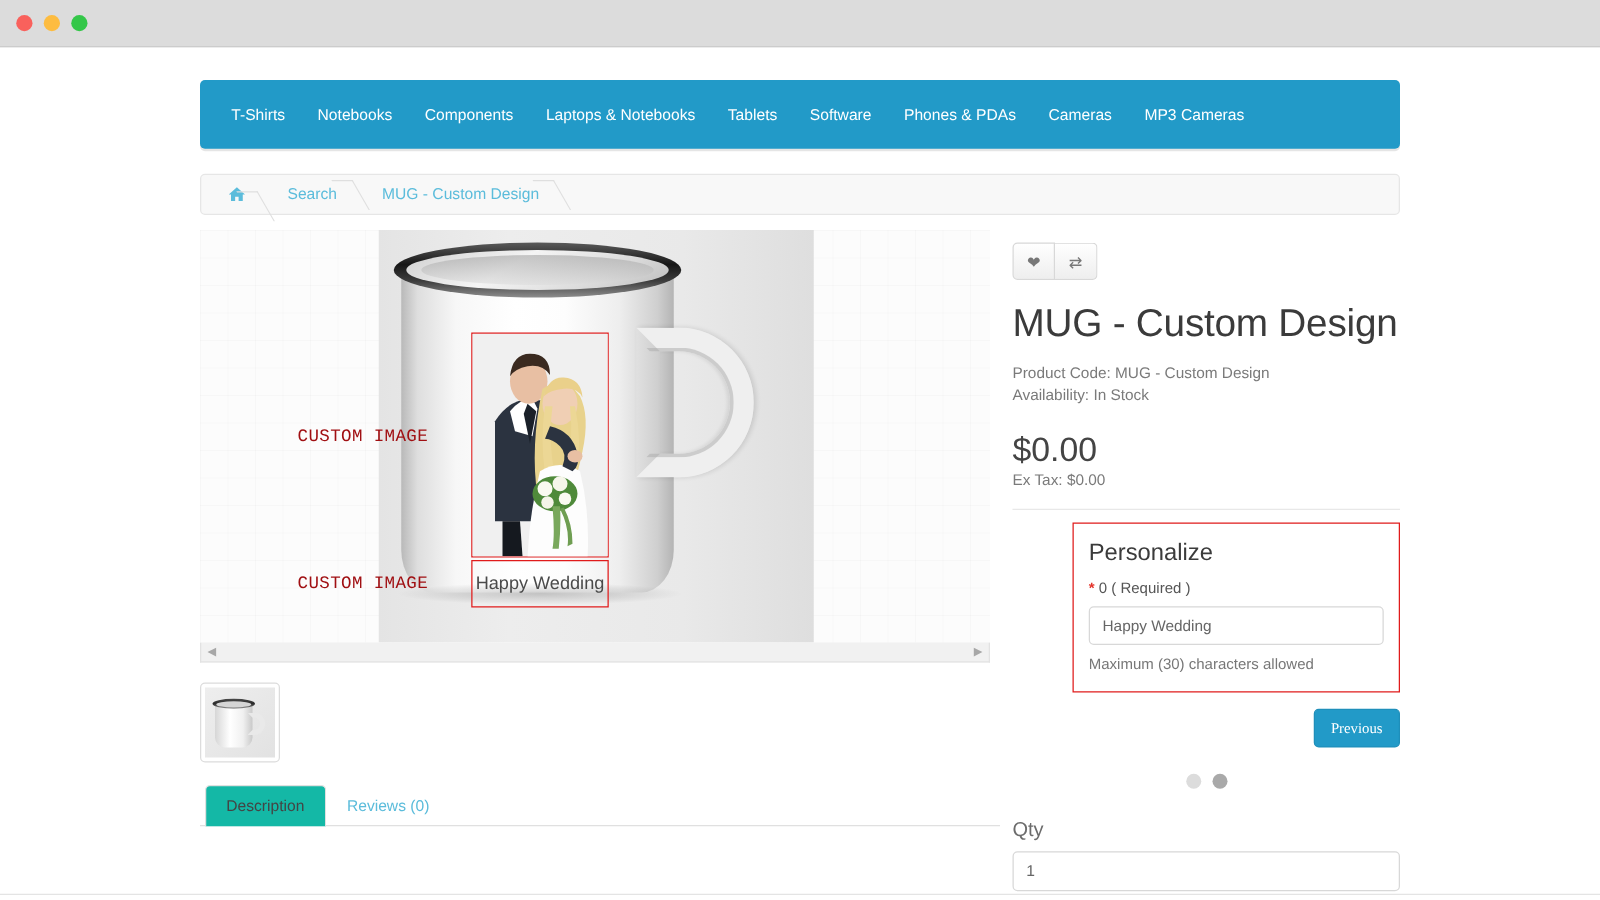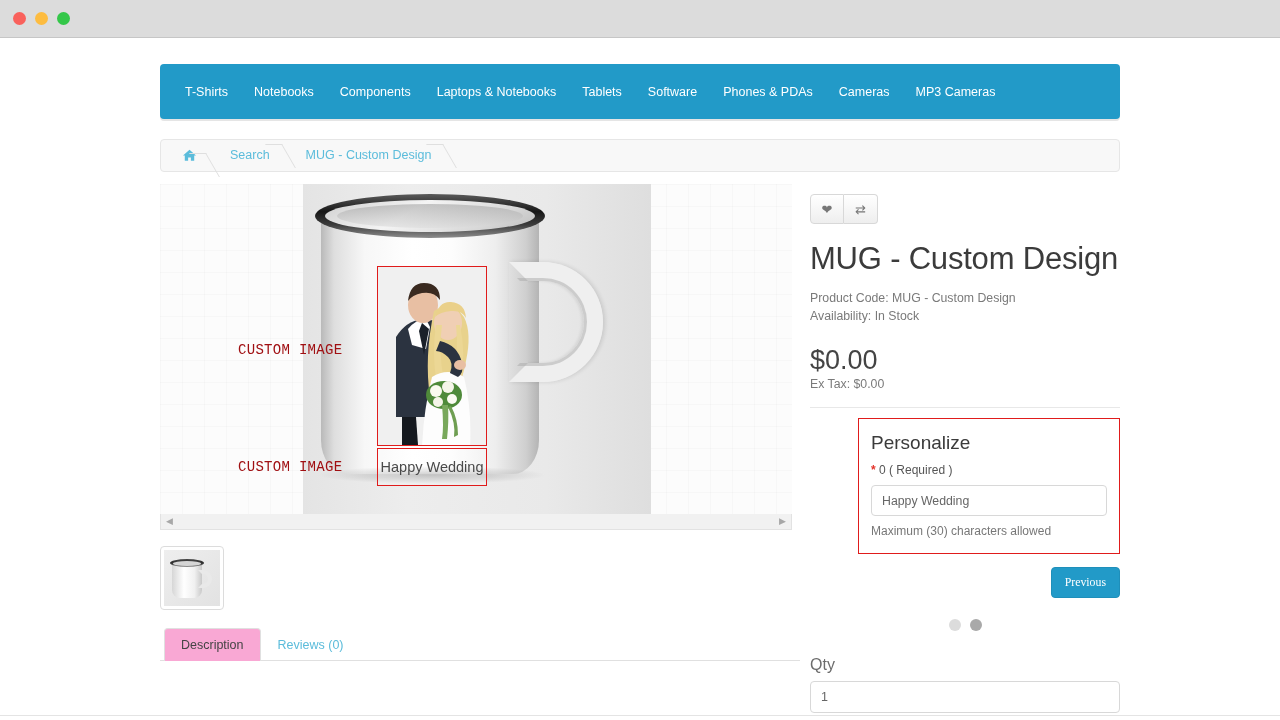--- a/index.html
+++ b/index.html
@@ -274,21 +274,21 @@
     padding: 9px 16px;
     cursor: pointer;
     color: #5bbcdb;
     border: 1px solid transparent;
     border-bottom: none;
     margin-bottom: -1px;
     border-radius: 4px 4px 0 0;
   }
   .tab.active {
     color: #444;
-    background: #f9a8d4;
+    background: #14b8a6;
     border-color: #e0e0e0;
     border-bottom-color: #fff;
   }
 
   
   .icon-btn-group { display: flex; margin-top: 10px; }
   .icon-btn {
     width: 34px; height: 30px;
     background: linear-gradient(to bottom,#ffffff,#eeeeee);
     border: 1px solid #d8d8d8;

